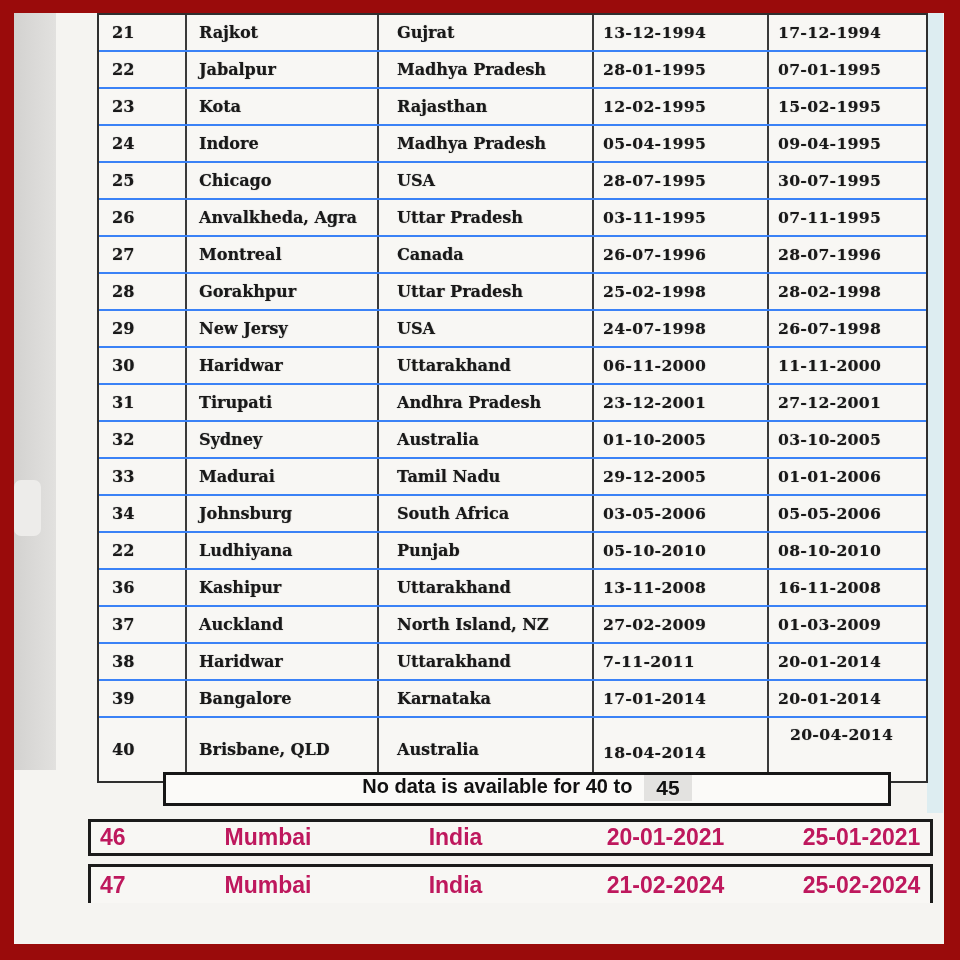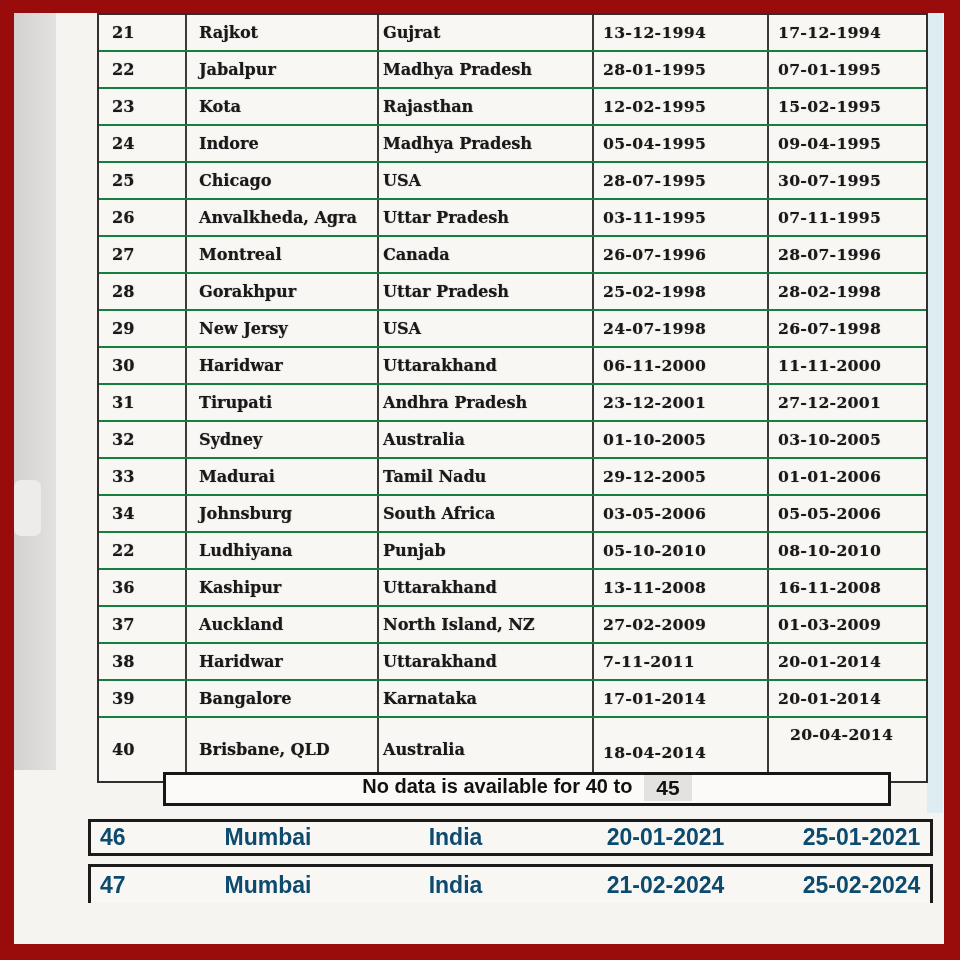--- a/index.html
+++ b/index.html
@@ -11,46 +11,46 @@
   .edge-shadow{position:absolute;left:0;top:0;width:42px;height:757px;
     background:linear-gradient(to right,#d3d2d0,#e2e1df);}
   .edge-notch{position:absolute;left:0;top:467px;width:27px;height:56px;
     background:#edecea;border-radius:7px;}
   .cyan-strip{position:absolute;left:913px;top:0;width:16px;height:800px;background:#ddedf1;}
 
   
   .main-table{position:absolute;left:83px;top:0;width:831px;
     border:2px solid #2f2f2f;box-sizing:border-box;background:#f8f7f4;}
   .trow{display:grid;grid-template-columns:88px 192px 215px 175px 161px;
-    align-items:center;height:37px;border-bottom:2px solid #15803d;box-sizing:border-box;}
+    align-items:center;height:37px;border-bottom:2px solid #3b82f6;box-sizing:border-box;}
   .trow:last-child{height:63px;border-bottom:none;border-radius:21px;}
   .c{height:100%;display:flex;align-items:center;box-sizing:border-box;
     border-right:2px solid #3a3a3a;
     font-family:"DejaVu Serif",serif;font-weight:bold;font-size:16px;color:#191919;
     text-shadow:0.3px 0.3px 0.9px rgba(25,25,25,0.55);white-space:nowrap;overflow:hidden;}
   .c:last-child{border-right:none;}
   .c-num{padding-left:13px;}
   .c-city{padding-left:12px;}
-  .c-region{padding-left:4px;}
+  .c-region{padding-left:18px;}
   .c-d1,.c-d2{padding-left:9px;letter-spacing:0.4px;font-size:15.5px;}
   .trow:last-child .c-d2{align-items:flex-start;padding-top:7px;margin-left:12px;}
   .trow:last-child .c-d1{align-items:center;padding-top:6px;}
 
   
   .note-box{position:absolute;left:149px;top:759px;width:728px;height:34px;
     border:3px solid #161616;box-sizing:border-box;background:#fbfaf8;
     display:flex;align-items:flex-start;justify-content:center;
     font-weight:bold;font-size:20px;color:#111;}
   .note-hl{background:#e3e2e0;padding:1px 12px;margin-left:12px;font-size:21px;}
 
   
   .extra-wrap{position:absolute;left:74px;top:806px;width:845px;}
   .xrow{display:grid;grid-template-columns:72px 210px 165px 255px 1fr;
     align-items:center;height:37px;border:3px solid #1b1b1b;box-sizing:border-box;
-    background:#f8f7f4;font-weight:bold;font-size:23px;color:#0c4a6e;}
+    background:#f8f7f4;font-weight:bold;font-size:23px;color:#be185d;}
   .xrow + .xrow{margin-top:8px;height:39px;border-bottom:none;}
   .x{text-align:center;white-space:nowrap;}
   .x-num{text-align:left;padding-left:9px;}
 </style>
 </head>
 <body>
 
 <div class="frame">
   <div class="page">
 

